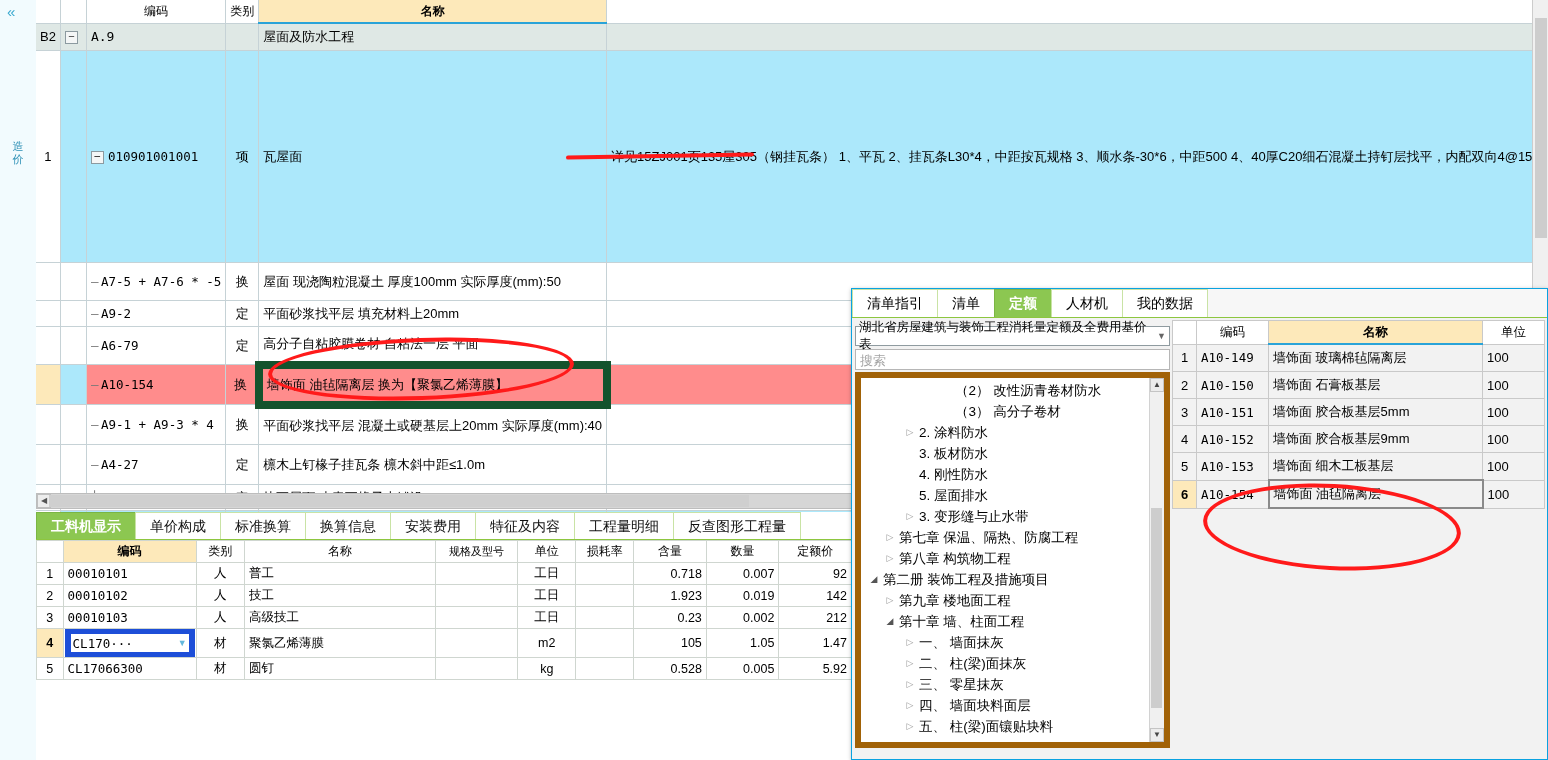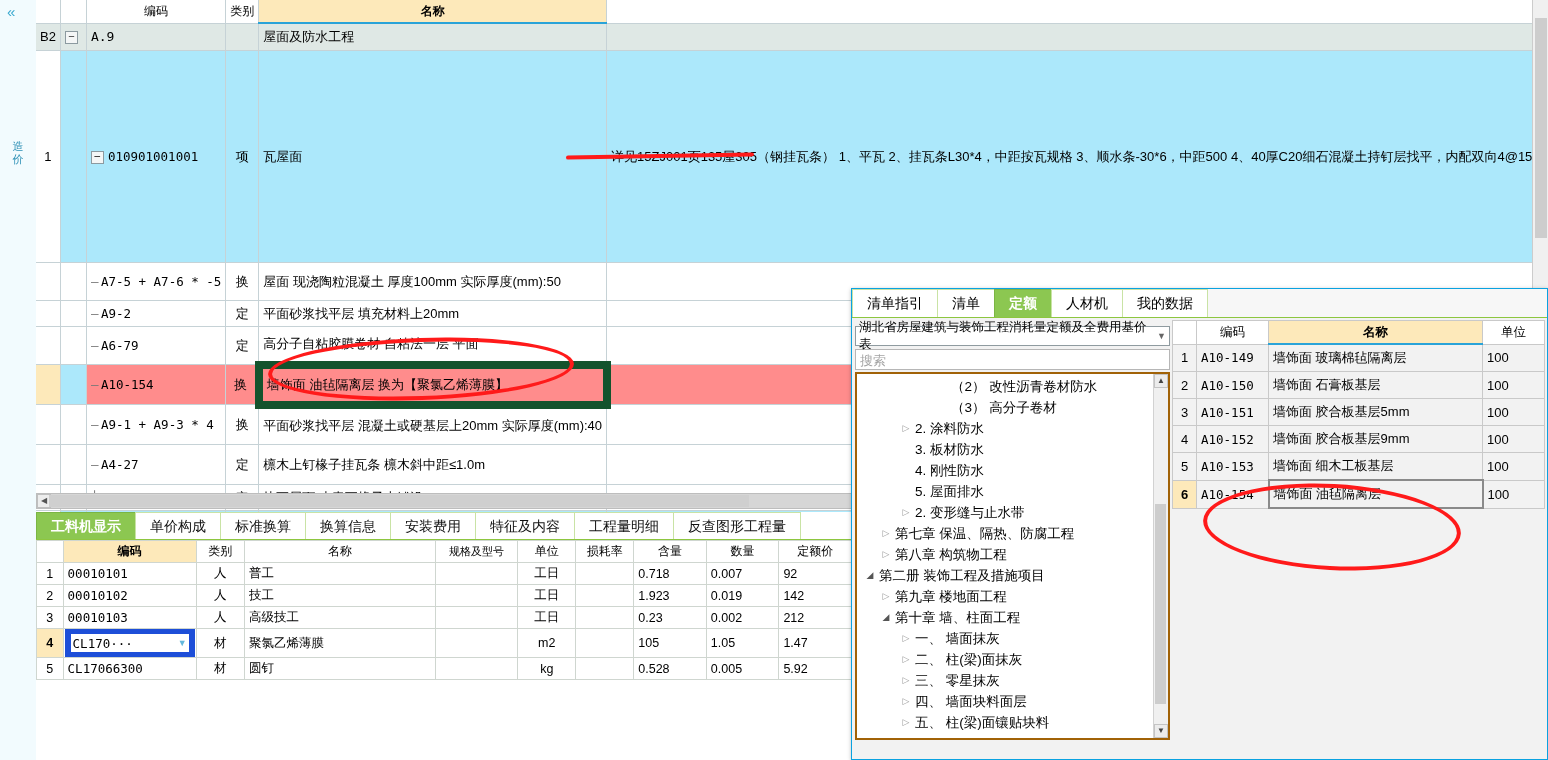--- a/index.html
+++ b/index.html
@@ -93,21 +93,21 @@
   #bottom-tabs .tab{
     height:26px;line-height:26px;padding:0 14px;font-size:14px;
     border:1px solid #c9e3a5;border-bottom:none;background:#fff;margin-right:-1px;
     white-space:nowrap;color:#111;
   }
   #bottom-tabs .tab.active{background:#8cc751;color:#fff;font-weight:bold;border-color:#7bb544;text-align:right;}
   table.mat{border-collapse:collapse;table-layout:fixed;font-size:12.5px;}
   table.mat td{border:1px solid #cfd6d0;padding:1px 4px;height:19px;overflow:hidden;white-space:nowrap;}
   table.mat tr.h td{background:#fff;text-align:center;font-size:12px;}
   table.mat tr.h td.code{background:#fde9ba;font-weight:bold;}
-  table.mat td.n{}
+  table.mat td.n{text-align:right;}
   table.mat td.c{text-align:center;}
   table.mat tr.sel td.rowno{background:#fde9ba;font-weight:bold;}
   .cellbox{
     display:flex;align-items:center;justify-content:space-between;
     border:6px solid #1d4ed8;margin:-2px -3px;padding:0 2px;height:18px;background:#fff;
   }
   .cellbox .caret{color:#63b8dc;font-size:9px;}
   
   #query-dialog{
     position:absolute;left:851px;top:288px;width:697px;height:472px;
@@ -136,21 +136,21 @@
   .qd-select{
     display:flex;align-items:center;justify-content:space-between;
     height:20px;border:1px solid #8f9ba0;background:#fff;font-size:12.5px;padding:0 3px;box-sizing:border-box;
   }
   .qd-select .caret{color:#666;font-size:9px;}
   .qd-search{
     height:21px;border:1px solid #b6b6b6;background:#fff;font-size:13px;color:#a3a3a3;
     padding:2px 4px;box-sizing:border-box;margin-top:3px;
   }
   #tree-wrap{
-    position:relative;height:364px;margin-top:2px;border:2px solid #a16207;background:#fff;overflow:hidden;
+    position:relative;height:364px;margin-top:2px;border:6px solid #a16207;background:#fff;overflow:hidden;
   }
   #tree{padding:2px 0 0 0;font-size:13.5px;line-height:21px;}
   .tnode{display:flex;align-items:center;height:21px;white-space:nowrap;}
   .tnode .arr{width:14px;text-align:center;font-size:9px;color:#9a9a9a;flex:0 0 14px;}
   .tnode .arr.open{color:#555;}
   .tnode .lbl{padding-left:2px;}
   #tree-scroll{position:absolute;right:0;top:0;width:14px;height:100%;background:#f0f0f0;border-left:1px solid #d2d2d2;}
   #tree-scroll .up,#tree-scroll .dn{
     height:14px;background:#ececec;border:1px solid #c4c4c4;box-sizing:border-box;
     font-size:8px;text-align:center;line-height:12px;color:#444;
@@ -465,21 +465,21 @@
           <div class="tnode" style="padding-left:42px">
               <span class="arr"></span>
               <span class="lbl">4.  刚性防水</span>
             </div>
           <div class="tnode" style="padding-left:42px">
               <span class="arr"></span>
               <span class="lbl">5.  屋面排水</span>
             </div>
           <div class="tnode" style="padding-left:42px">
               <span class="arr">▷</span>
-              <span class="lbl">2.  变形缝与止水带</span>
+              <span class="lbl">3.  变形缝与止水带</span>
             </div>
           <div class="tnode" style="padding-left:22px">
               <span class="arr">▷</span>
               <span class="lbl">第七章 保温、隔热、防腐工程</span>
             </div>
           <div class="tnode" style="padding-left:22px">
               <span class="arr">▷</span>
               <span class="lbl">第八章 构筑物工程</span>
             </div>
           <div class="tnode" style="padding-left:6px">

